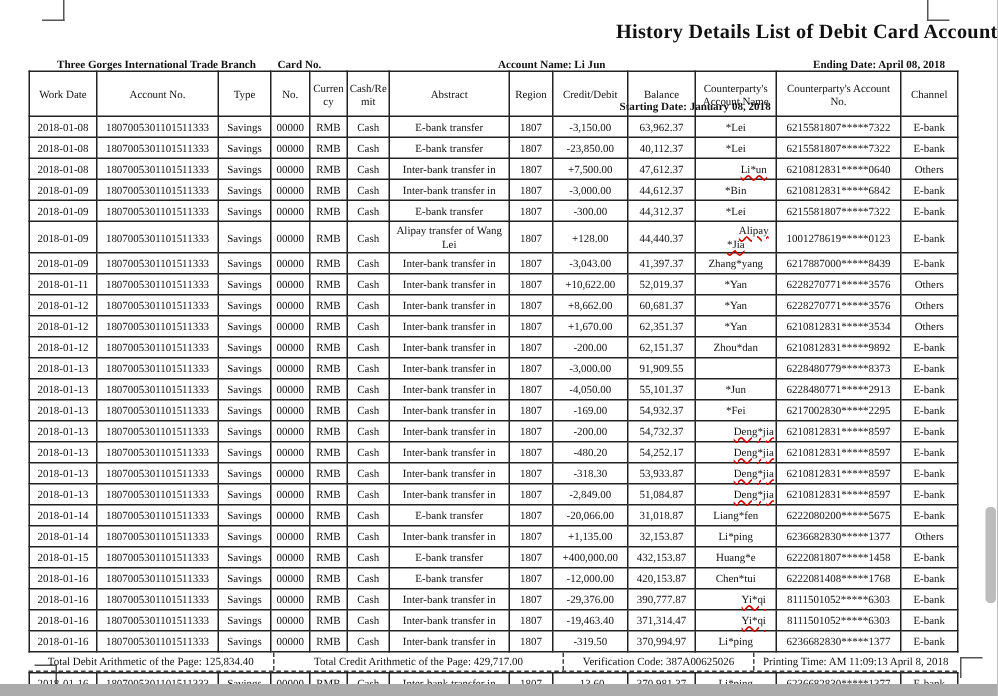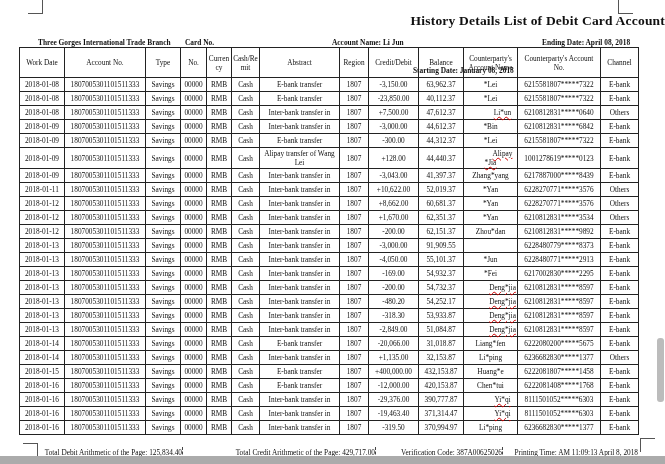--- a/index.html
+++ b/index.html
@@ -22,21 +22,21 @@
   table.grid th,table.grid td{border:1px solid #222;text-align:center;vertical-align:middle;
          padding:1px 1px;line-height:9px;overflow-wrap:break-word;word-break:break-word;}
   table.grid th{height:27px;font-weight:normal;}
   table.grid td{height:11px;}
   col.c1{width:45px}col.c2{width:81px}col.c3{width:35px}col.c4{width:26px}col.c5{width:25px}
   col.c6{width:28px}col.c7{width:80px}col.c8{width:29px}col.c9{width:50px}col.c10{width:45px}
   col.c11{width:54px}col.c12{width:83px}col.c13{width:38px}
   .sq{text-decoration-line:underline;text-decoration-style:wavy;text-decoration-color:#d00000;
       text-decoration-thickness:1px;text-underline-offset:1px;padding-left:24px;}
   .summary{display:flex;width:619px;border-bottom:1px dashed #444;font-size:7.3px;
-           line-height:11px;height:12px;text-align:right;margin-top:12px;}
+           line-height:11px;height:12px;text-align:center;}
   .summary>div{box-sizing:border-box;white-space:nowrap;overflow:hidden;}
   .summary>div:nth-child(1){width:163px;}
   .summary>div:nth-child(2){width:193px;border-left:1px dashed #444;}
   .summary>div:nth-child(3){width:127px;border-left:1px dashed #444;}
   .summary>div:nth-child(4){width:136px;border-left:1px dashed #444;}
   .bottom-band{position:absolute;left:0;right:0;top:456px;height:8px;background:#ababab;}
   .scroll-thumb{position:absolute;right:1px;top:338px;width:7px;height:64px;
                 background:#bcbcbc;border-radius:3px;}
 </style>
 </head>

